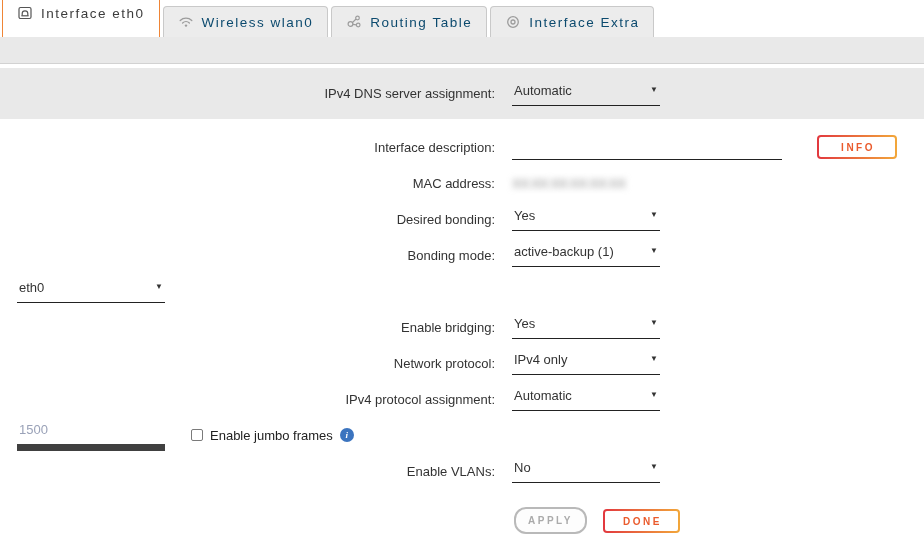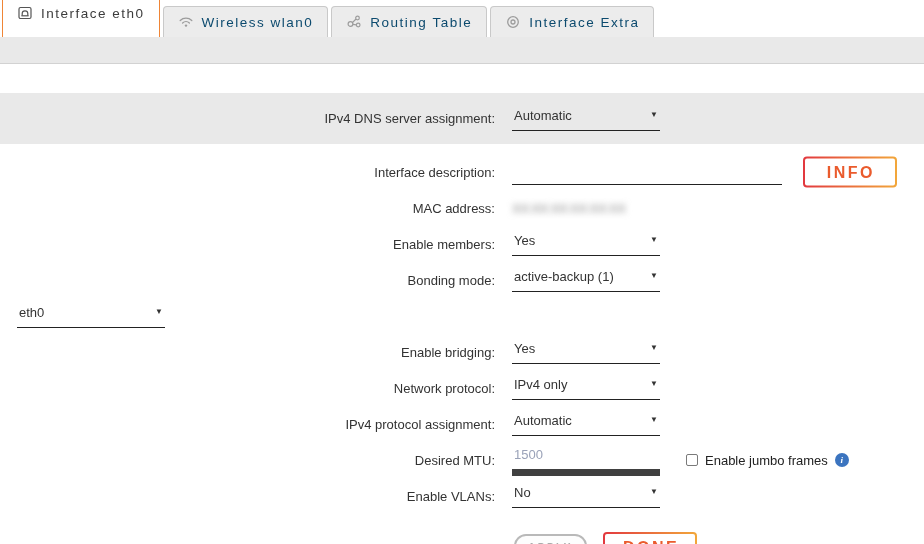--- a/index.html
+++ b/index.html
@@ -34,21 +34,21 @@
   .tab .ticon svg { width: 16px; height: 16px; }
 
   
   .band-empty {
     height: 27px; background: #e9e9e9;
     border-bottom: 1px solid #d2d2d2;
   }
   .band-gap { height: 4px; background: #fff; }
   .band-dns {
     height: 51px; background: #e9e9e9;
-    display: flex; align-items: center; margin-top: 25px;
+    display: flex; align-items: center;
   }
 
   
   .rows { padding-top: 10px; }
   .row { display: flex; align-items: center; height: 36px; position: relative; }
   .row-label {
     width: 495px; text-align: right; font-size: 13px; color: #333;
     flex: 0 0 495px;
   }
   .ctrl { margin-left: 17px; position: relative; }
@@ -75,21 +75,21 @@
 
   .redacted {
     font-size: 13px; color: #8a8a8a; filter: blur(3px);
     letter-spacing: -0.5px; user-select: none;
   }
 
   
   .grad { background: linear-gradient(90deg, #e2383f, #f2a73a); padding: 2px; border-radius: 4px; display: inline-block; cursor: pointer; }
   .grad-inner {
     background: #fff; border-radius: 2px;
-    font-size: 16px; font-weight: bold; letter-spacing: 2.5px;
+    font-size: 10px; font-weight: bold; letter-spacing: 2.5px;
     color: #ea5b2d; text-align: center;
   }
   .info-btn { position: absolute; right: 27px; top: 50%; transform: translateY(-50%); }
   .info-btn .grad-inner { padding: 5px 20px 4px 22px; }
 
   .jumbo { display: flex; align-items: center; margin-left: 26px; gap: 7px; }
   .checkbox {
     width: 12px; height: 12px; border: 1px solid #7a7a7a;
     background: #fff; border-radius: 2px; cursor: pointer; flex: 0 0 12px;
   }
@@ -186,21 +186,21 @@
   </div>
 
   <div class="row">
     <div class="row-label">MAC address:</div>
     <div class="ctrl">
       <span class="redacted">XX:XX:XX:XX:XX:XX</span>
     </div>
   </div>
 
   <div class="row">
-    <div class="row-label">Enable members:</div>
+    <div class="row-label">Desired bonding:</div>
     <div class="ctrl">
       <div class="select">
         <span>Yes</span>
         <span class="arrow">▼</span>
       </div>
     </div>
   </div>
 
   <div class="row">
     <div class="row-label">Bonding mode:</div>
@@ -245,21 +245,20 @@
     <div class="row-label">IPv4 protocol assignment:</div>
     <div class="ctrl">
       <div class="select">
         <span>Automatic</span>
         <span class="arrow">▼</span>
       </div>
     </div>
   </div>
 
   <div class="row">
-    <div class="row-label">Desired MTU:</div>
     <div class="ctrl">
       <input class="text-input disabled-look" type="text" disabled="" value="1500" style="">
     </div>
     <div class="jumbo">
       <span class="checkbox"></span>
       <span class="jumbo-label">Enable jumbo frames</span>
       <span class="info-icon">i</span>
     </div>
   </div>
 

